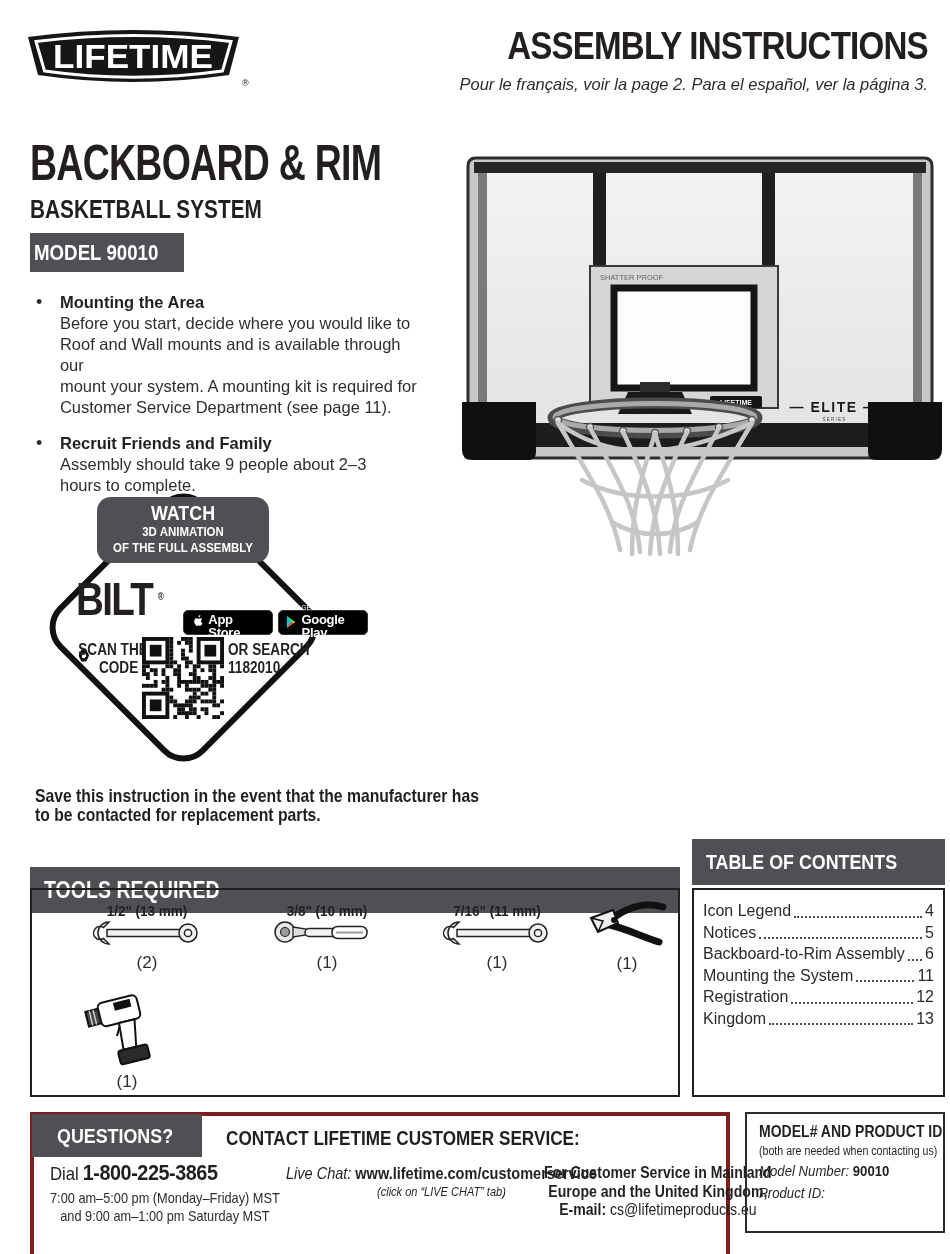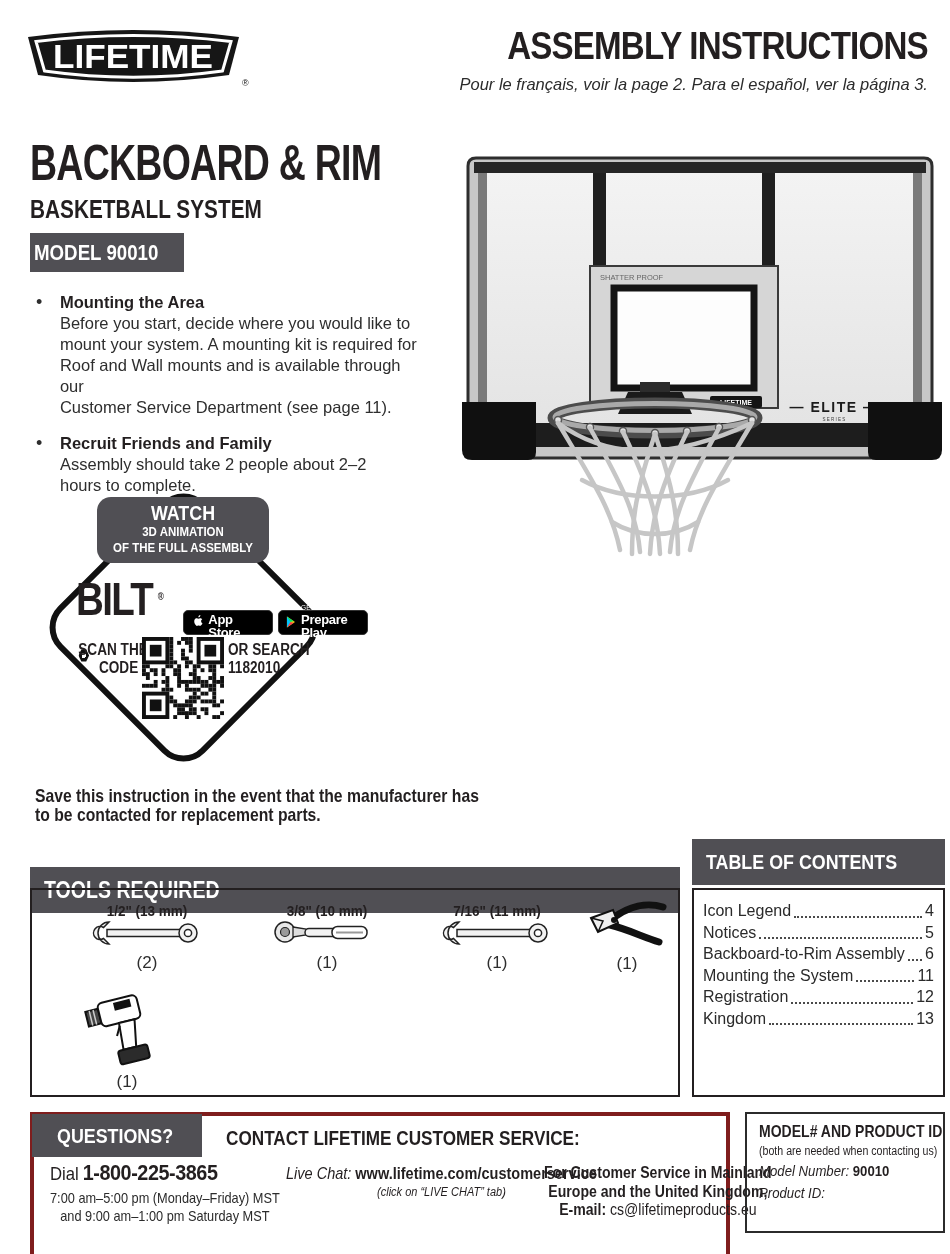--- a/index.html
+++ b/index.html
@@ -116,30 +116,30 @@
   <div class="model-badge">
     <span class="cx">MODEL 90010</span>
   </div>
 
   <div class="bullets">
     <div class="bullet">
       <span class="dot">•</span>
       <span>
         <span class="b-title">Mounting the Area</span>
         <span class="b-line">Before you start, decide where you would like to</span>
+        <span class="b-line">Roof and Wall mounts and is available through our</span>
         <span class="b-line">mount your system. A mounting kit is required for</span>
-        <span class="b-line">Roof and Wall mounts and is available through our</span>
         <span class="b-line">Customer Service Department (see page 11).</span>
       </span>
     </div>
     <div class="bullet">
       <span class="dot">•</span>
       <span>
         <span class="b-title">Recruit Friends and Family</span>
-        <span class="b-line">Assembly should take 2 people about 2–2</span>
+        <span class="b-line">Assembly should take 9 people about 2–3</span>
         <span class="b-line">hours to complete.</span>
       </span>
     </div>
   </div>
 
   <div class="diamond"></div>
   <div class="watch-box">
     <div class="watch-l1">WATCH</div>
     <div class="watch-l2">3D ANIMATION</div>
     <div class="watch-l3">OF THE FULL ASSEMBLY</div>
@@ -163,21 +163,21 @@
       </div>
       <div class="store-badge">
         <svg width="13" height="16" viewBox="0 0 22 26">
           <polygon points="2,1 19.5,13 2,25" fill="#ffd400"></polygon>
           <polygon points="2,1 16.9,11.2 7,13" fill="#00e26b"></polygon>
           <polygon points="2,25 16.9,14.8 7,13" fill="#f43e4f"></polygon>
           <polygon points="2,1 9.5,13 2,25" fill="#00c4ff"></polygon>
         </svg>
         <span class="store-txt">
           <span class="store-tag">GET IT ON</span>
-          <span class="store-name">Prepare Play</span>
+          <span class="store-name">Google Play</span>
         </span>
       </div>
     </div>
   </div>
 
   <div class="scan-left">
     <span class="cxr">SCAN THE</span><br>
     <span class="cxr">CODE</span>
   </div>
   <svg class="qr" id="qr-svg" width="82" height="82" viewBox="0 0 84 84">

